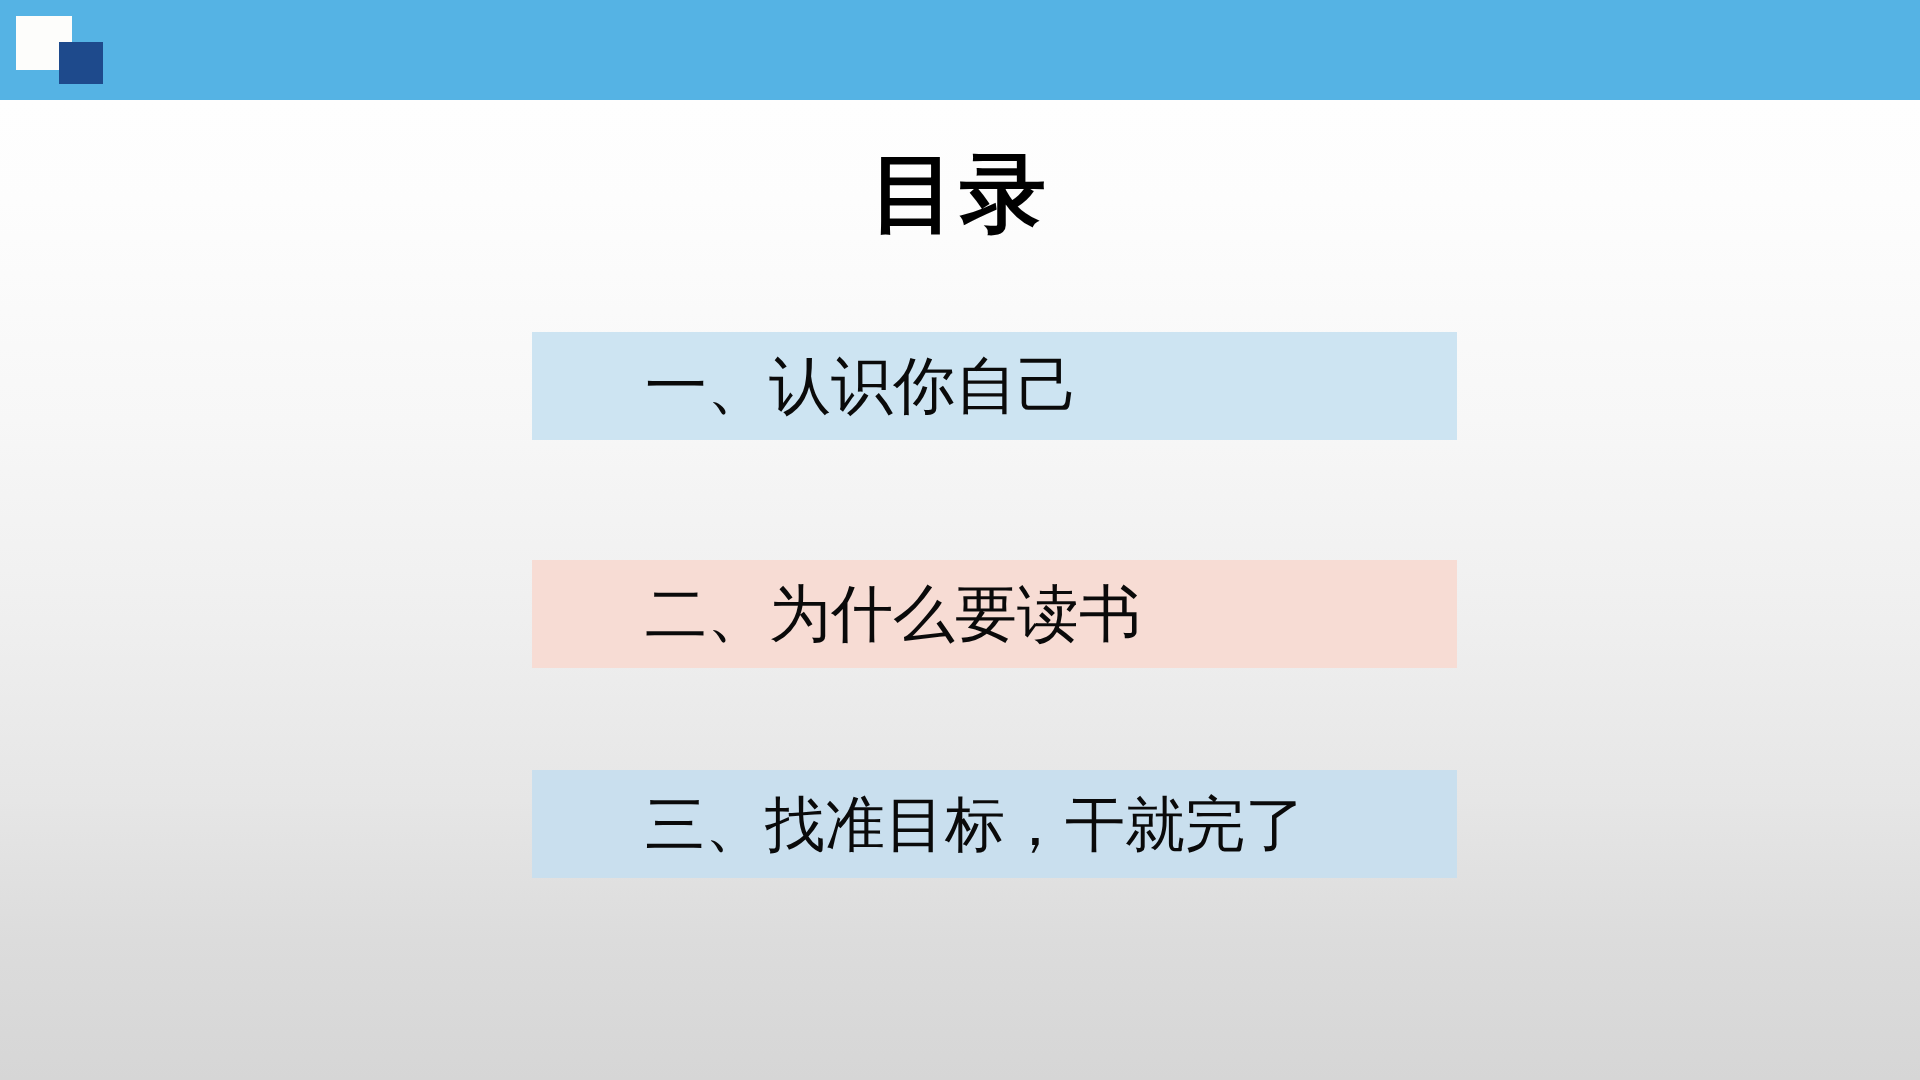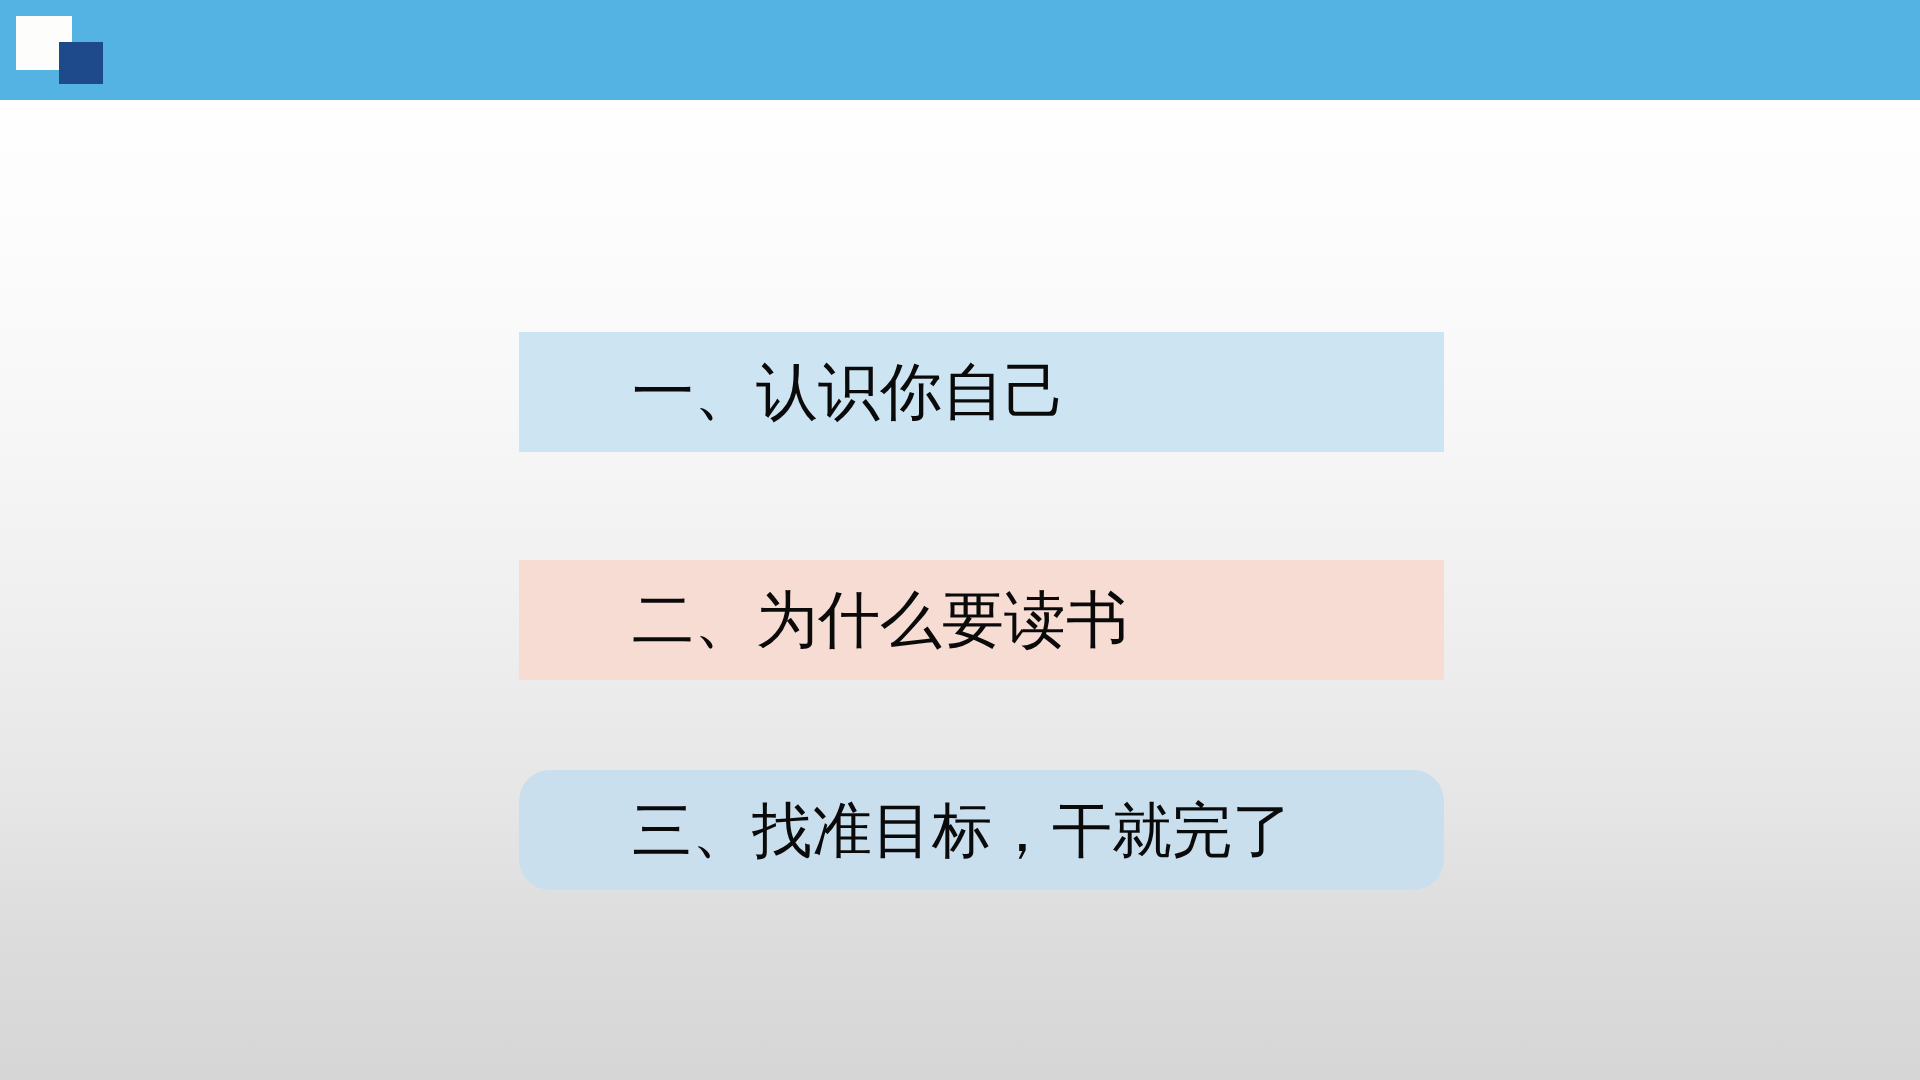--- a/index.html
+++ b/index.html
@@ -74,52 +74,53 @@
     font-weight: bold;
     color: #000000;
     letter-spacing: 4px;
     line-height: 1;
     font-family: "DejaVu Sans", "Liberation Sans", sans-serif;
   }
 
   
   .toc-item {
     position: absolute;
-    left: 519px;
+    left: 532px;
     width: 925px;
-    height: 120px;
+    height: 108px;
     display: flex;
     align-items: center;
   }
   .toc-item-label {
     margin-left: 113px;
     font-size: 62px;
     color: #0A0A0A;
     line-height: 1;
     white-space: nowrap;
     font-family: "DejaVu Sans", "Liberation Sans", sans-serif;
   }
 
   #toc-item-1 { top: 332px; }
   #toc-item-2 { top: 548px; }
-  #toc-item-3 { top: 770px; border-radius: 31px; }
+  #toc-item-3 { top: 770px; }
   #toc-item-3 .toc-item-label { font-size: 60px; }
 </style>
 </head>
 <body>
 
 <div id="slide">
 
   <div id="header-bar" style="background: rgb(85, 179, 228);"></div>
 
   <div id="logo">
     <div id="logo-square-white" style="background: rgb(253, 253, 251);"></div>
     <div id="logo-square-navy" style="background: rgb(30, 74, 140);"></div>
   </div>
 
+  <div id="slide-title">目录</div>
 
   <div class="toc-item" id="toc-item-1" style="background: rgb(205, 228, 242);">
     <span class="toc-item-label" style="color: rgb(10, 10, 10);">一、认识你自己</span>
   </div>
 
   <div class="toc-item" id="toc-item-2" style="background: rgb(247, 220, 212); margin-top: 12px;">
     <span class="toc-item-label" style="color: rgb(10, 10, 10);">二、为什么要读书</span>
   </div>
 
   <div class="toc-item" id="toc-item-3" style="background: rgb(201, 223, 238);">

